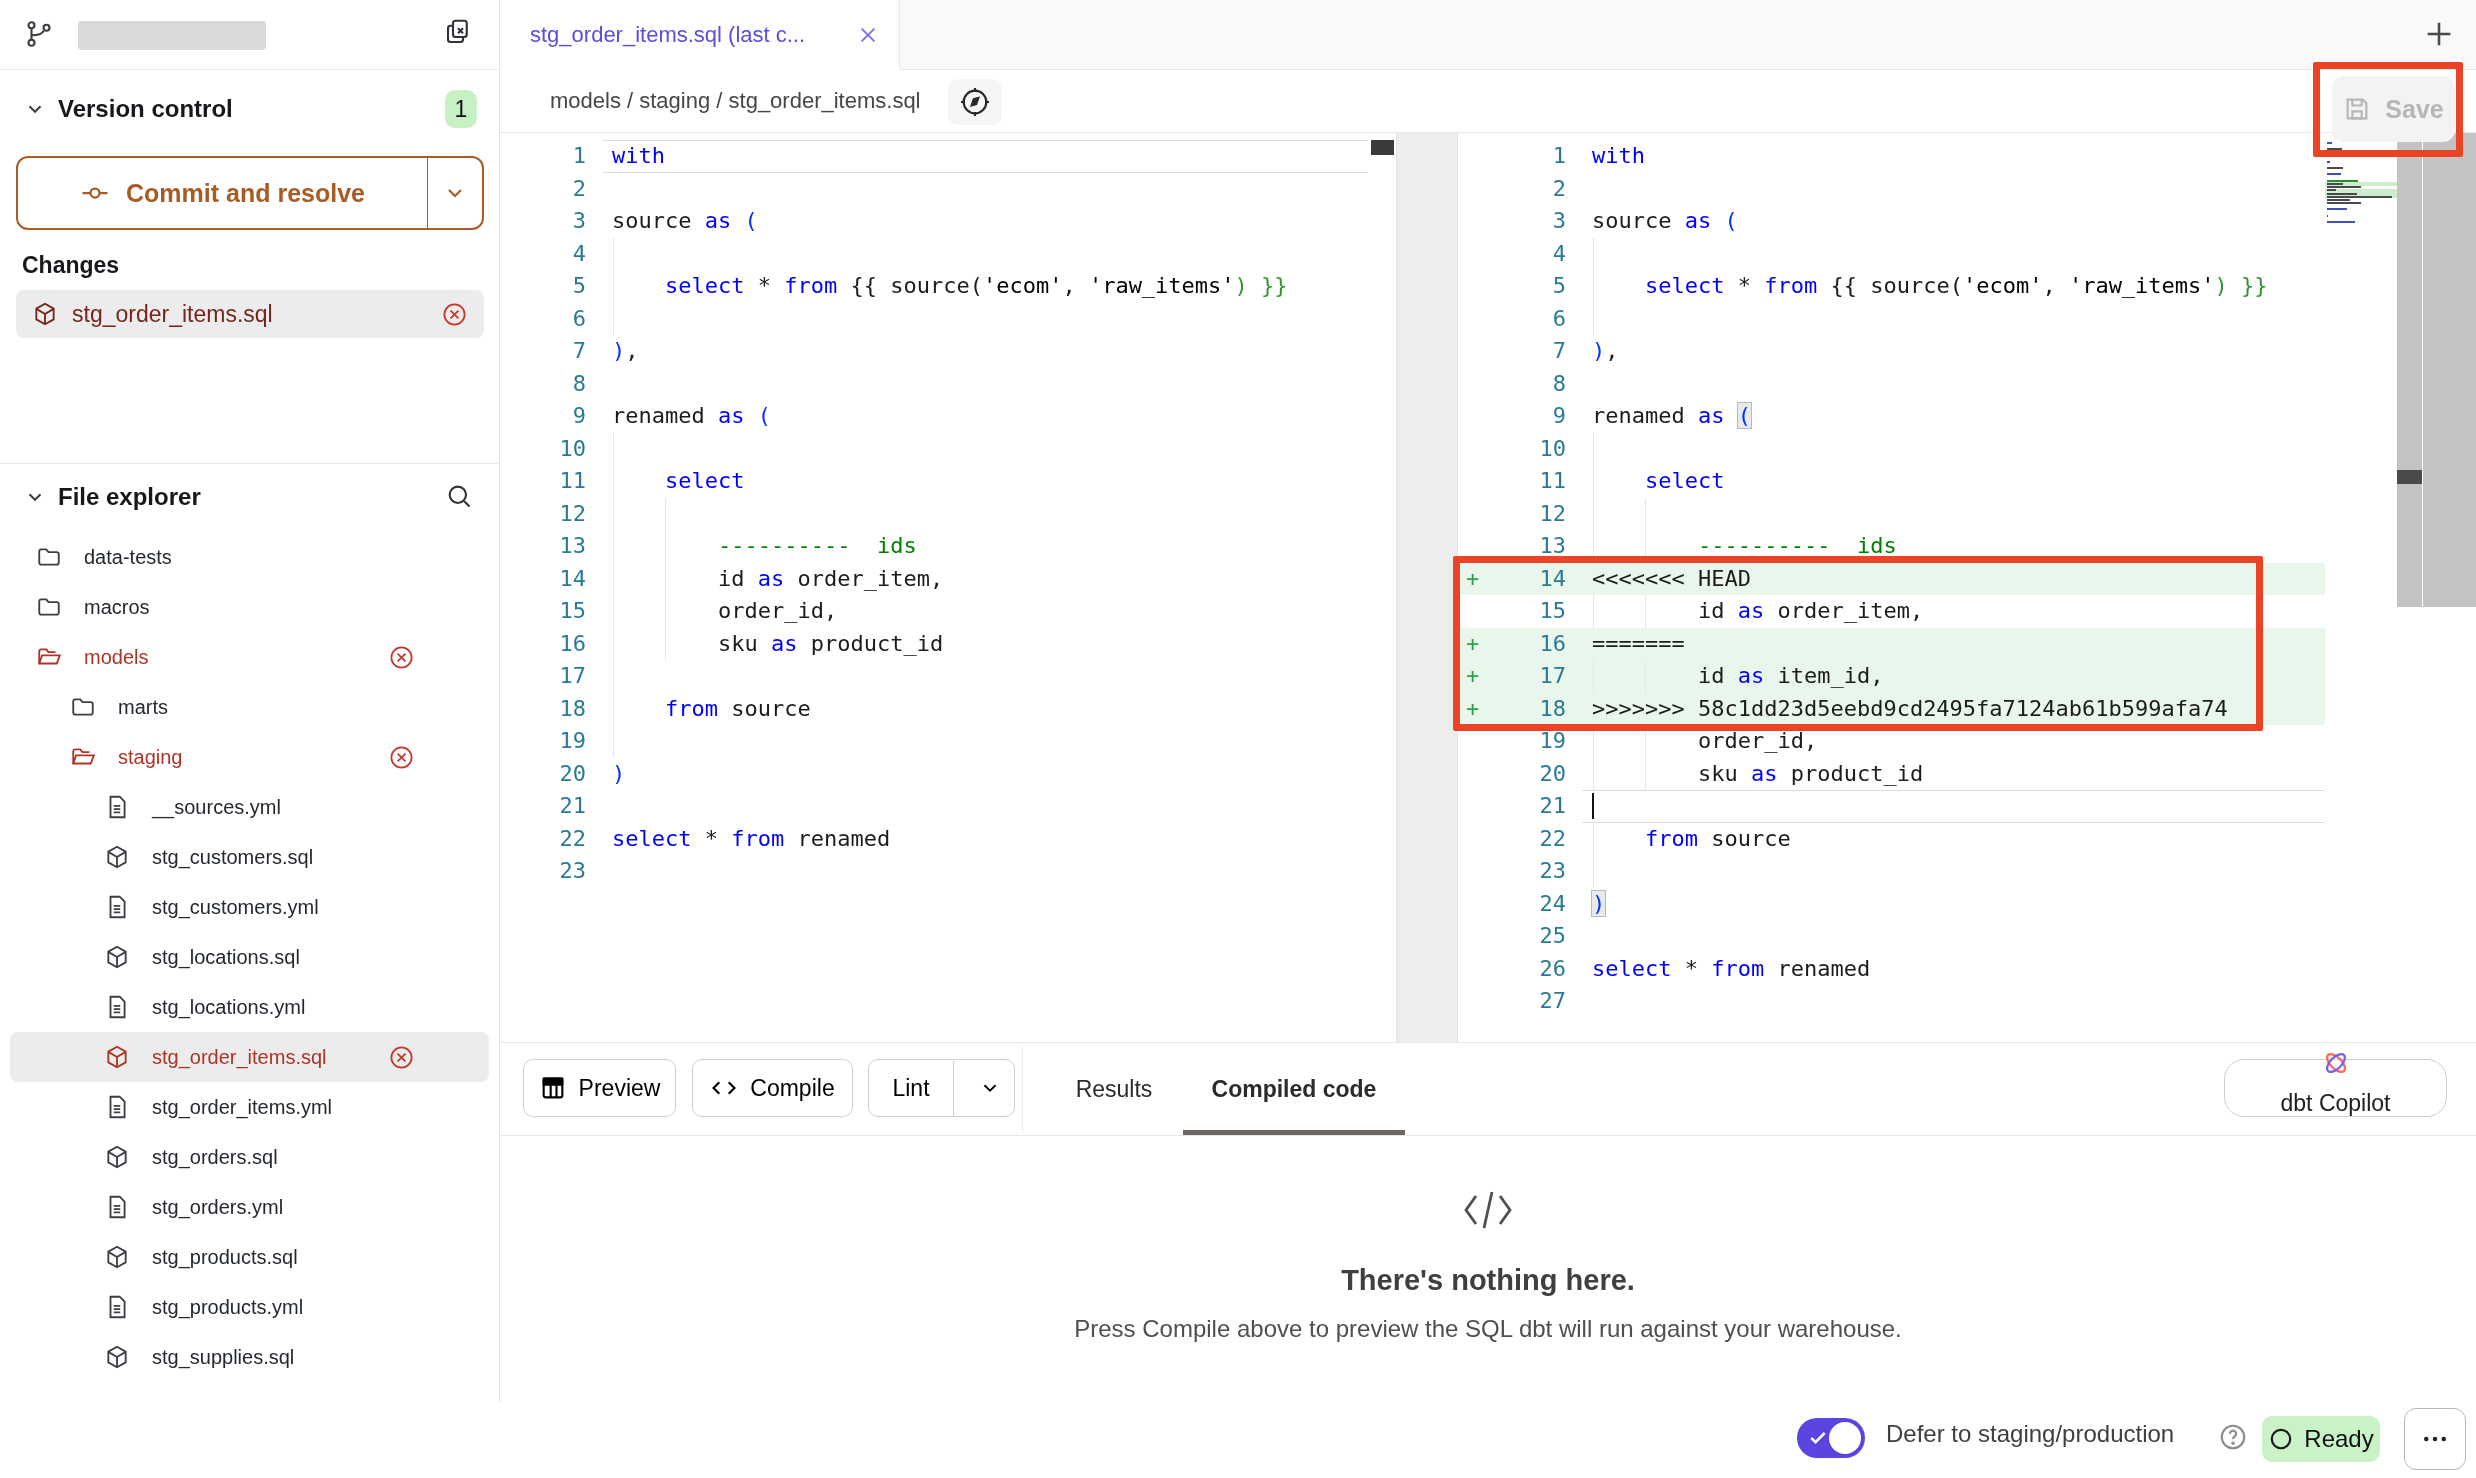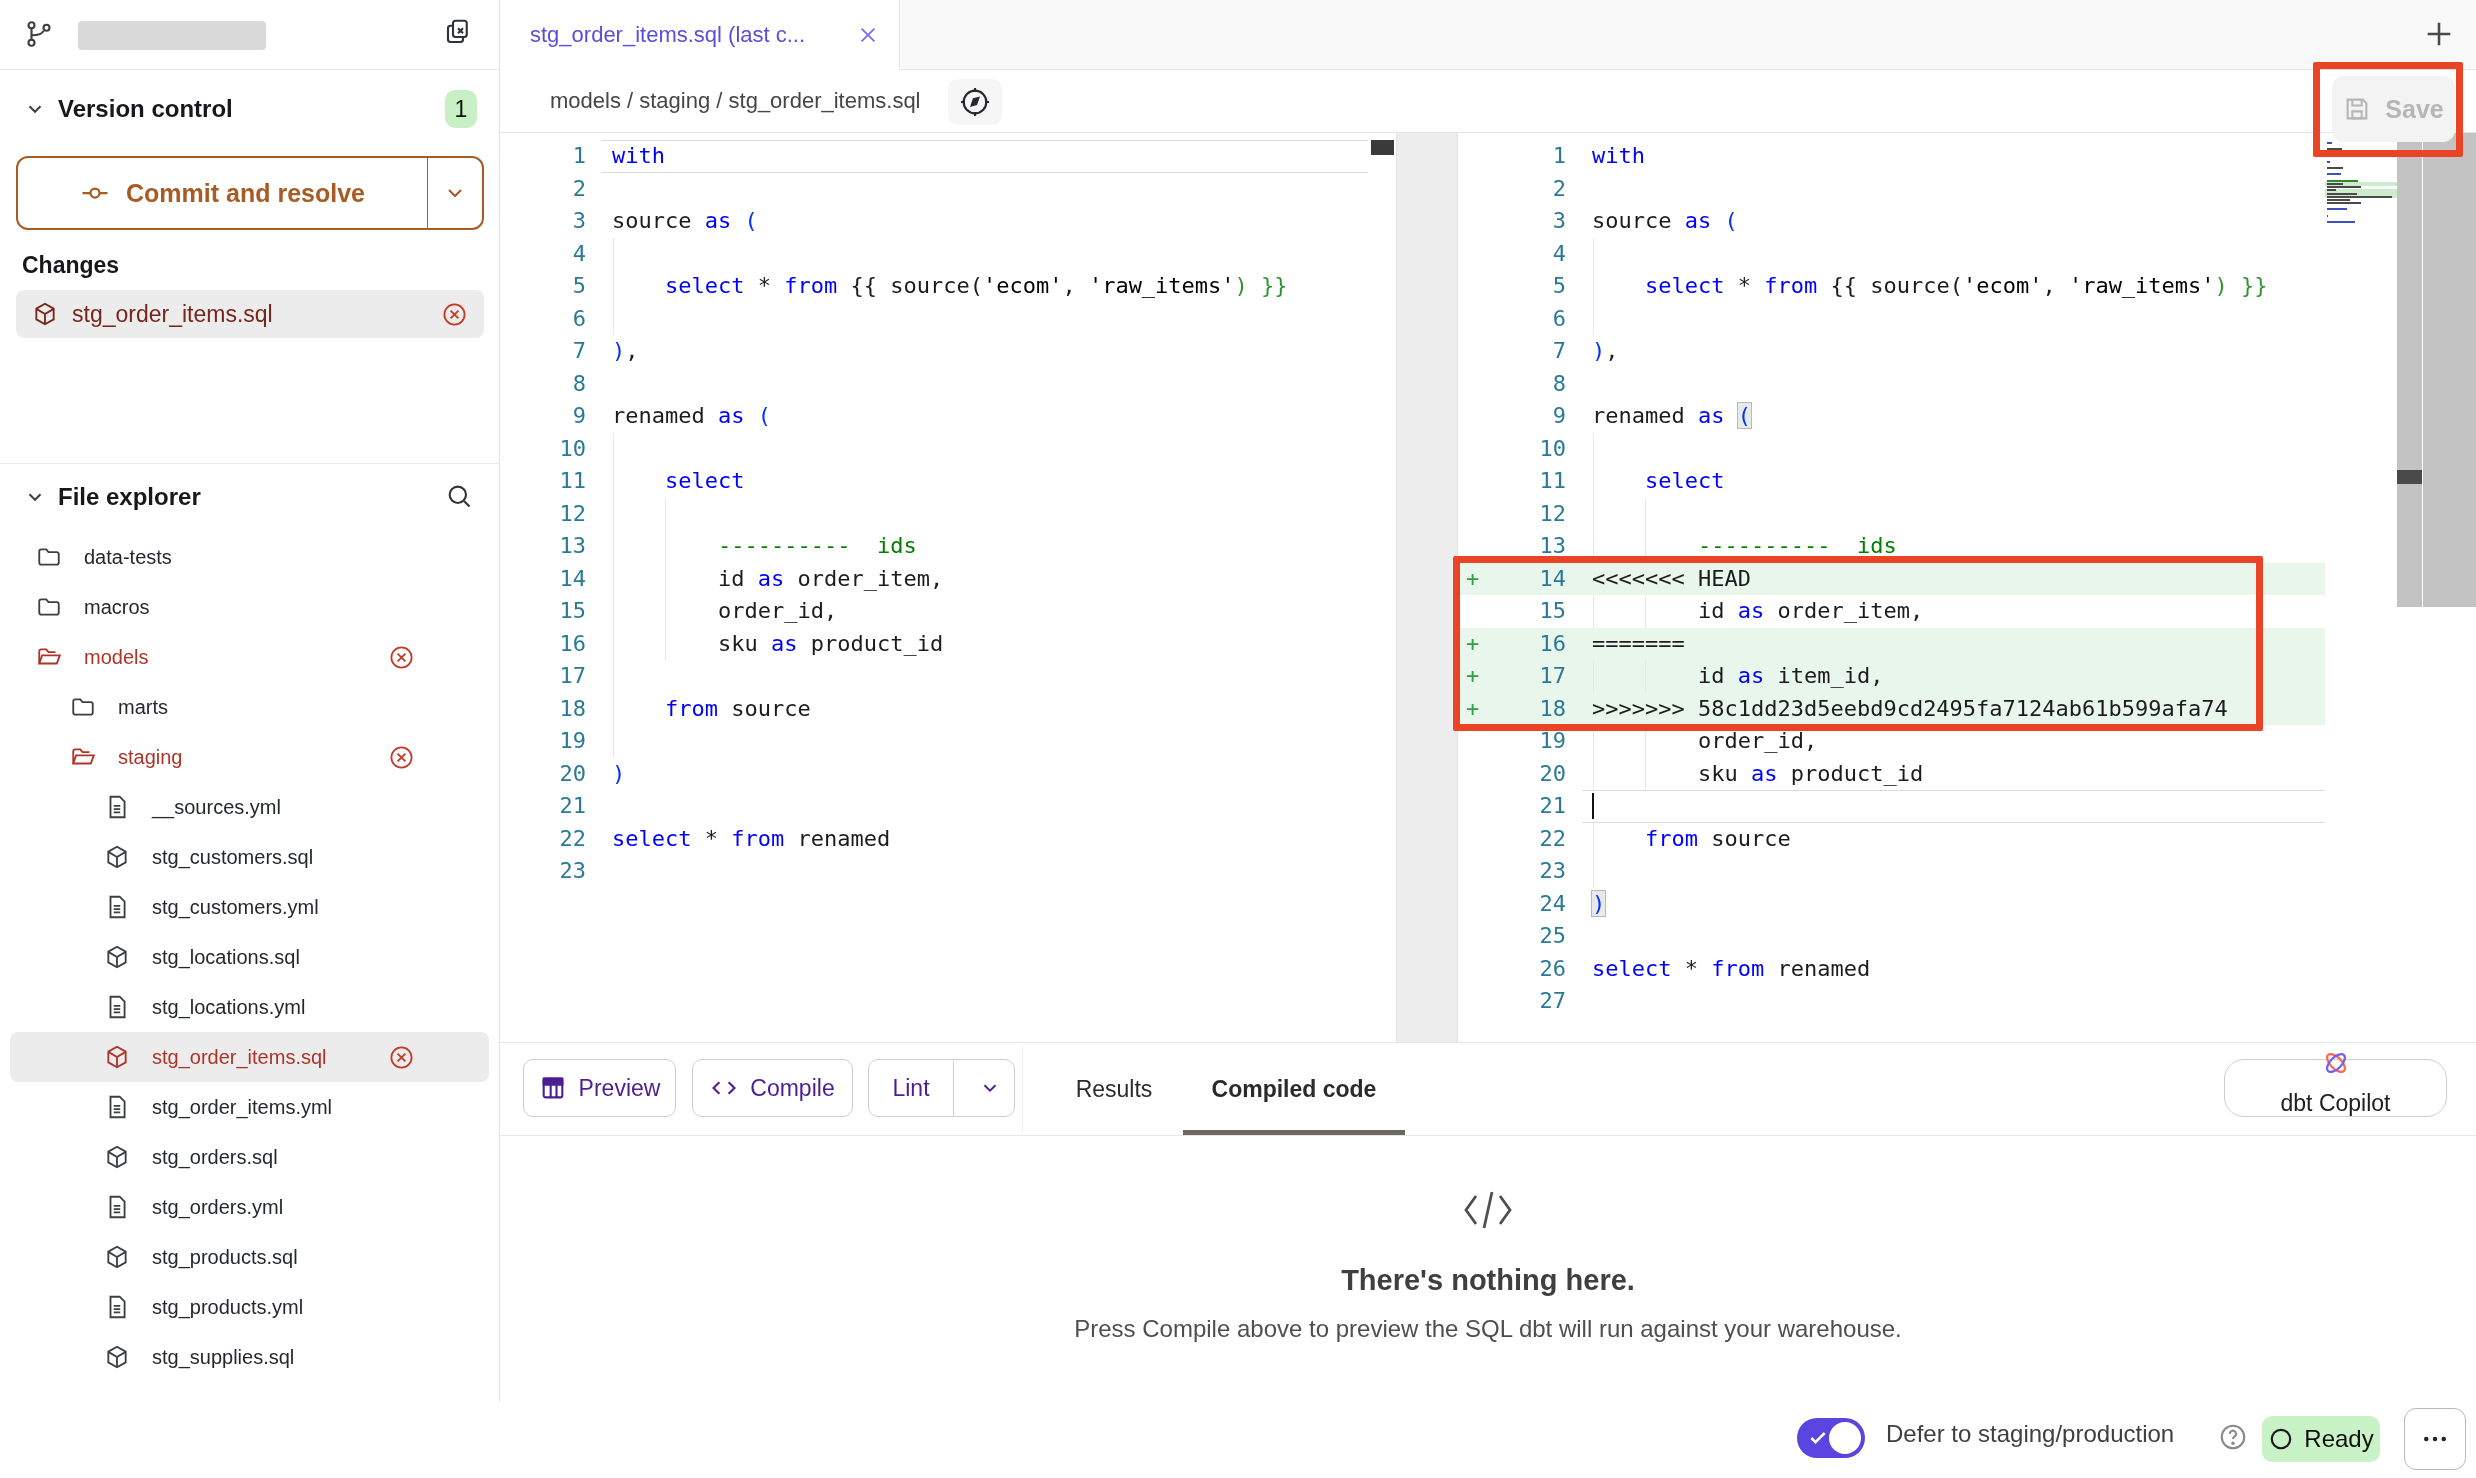--- a/index.html
+++ b/index.html
@@ -99,21 +99,21 @@
   .rscroll-track1 { position:absolute; left:939px; top:0; width:25px; height:474px; background:#c3c3c3; }
   .rscroll-thumb { position:absolute; left:939px; top:337px; width:25px; height:14px; background:#4a4a4a; }
   .rscroll-track2 { position:absolute; left:965px; top:0; width:53px; height:474px; background:#c3c3c3; }
 
   
   #bottom-panel { position:absolute; left:0; top:1042px; width:1976px; height:360px; background:#fff;
     border-top:1px solid #e6e6e6; }
   .toolbar { position:relative; height:93px; border-bottom:1px solid #e6e6e6; }
   .tb-btn { position:absolute; top:16px; height:58px; border:1.5px solid #cfcfcf; border-radius:10px;
     background:#fff; display:flex; align-items:center; justify-content:center; gap:12px;
-    font-size:23px; color:#4c1d95; }
+    font-size:23px; color:#000000; }
   #btn-preview { left:23px; width:153px; }
   #btn-compile { left:192px; width:161px; }
   #btn-lint { left:368px; width:147px; padding:0; }
   #btn-lint .lint-label { flex:1; text-align:center; border-right:1px solid #cfcfcf; line-height:55px; }
   #btn-lint .lint-caret { width:48px; display:flex; align-items:center; justify-content:center; }
   .tb-vdiv { position:absolute; left:522px; top:4px; height:85px; width:1px; background:#ececec; }
   .panel-tab { position:absolute; top:0; height:92px; line-height:92px; text-align:center; font-size:23px; color:#2b2b2b; }
   #tab-results { left:573px; width:82px; }
   #tab-compiled { left:683px; width:222px; font-weight:700; }
   .tab-underline { position:absolute; left:683px; bottom:0; width:222px; height:5px; background:#6d6862; }

